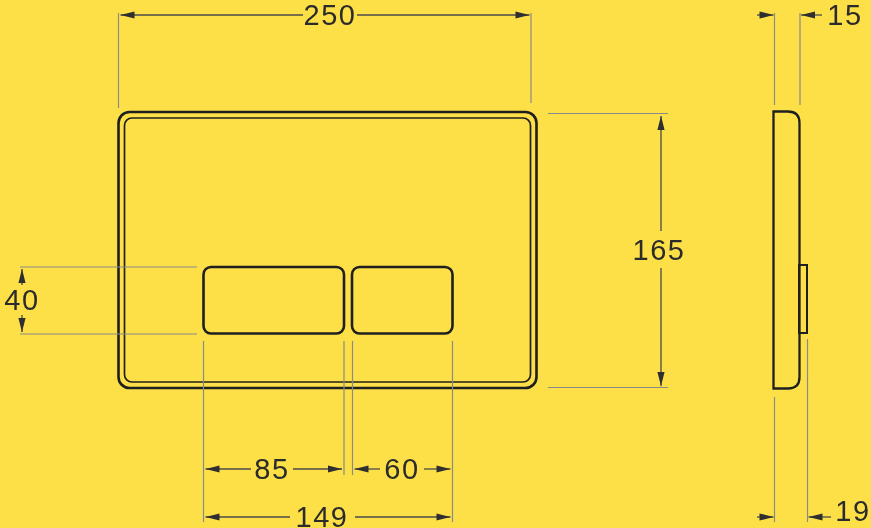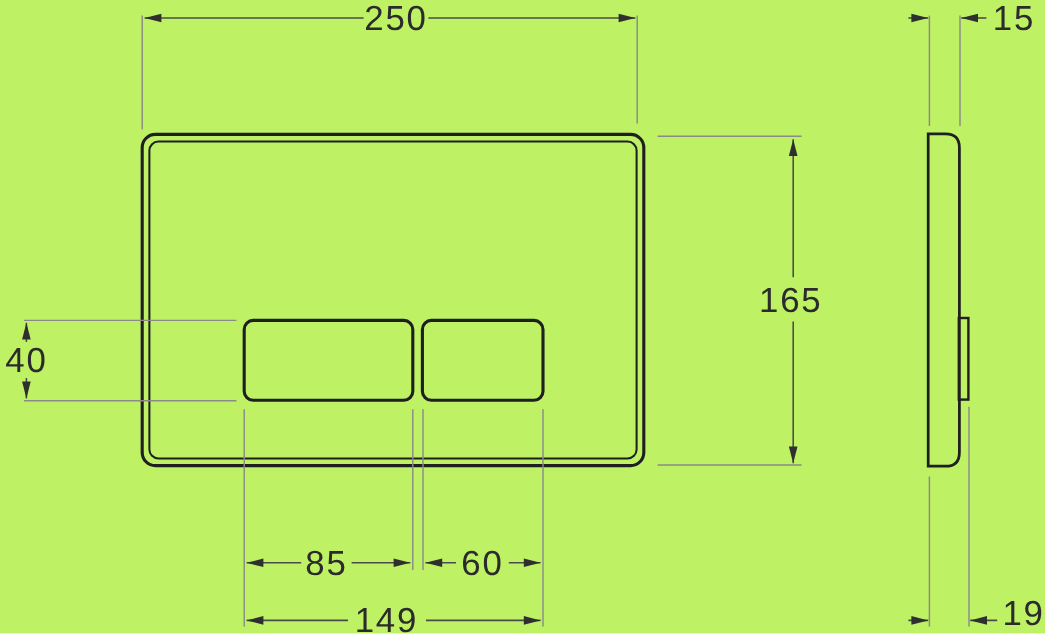--- a/index.html
+++ b/index.html
@@ -4,21 +4,21 @@
 <style>
   html, body {
     margin: 0;
     padding: 0;
     background: #ffffff;
   }
   .drawing-wrap {
     position: relative;
     width: 871px;
     height: 528px;
-    background: #bef264;
+    background: #fde047;
     overflow: hidden;
   }
   svg text {
     font-family: "Liberation Sans", sans-serif;
     font-size: 29px;
     letter-spacing: 1.5px;
     fill: #2b2b2b;
     text-anchor: middle;
   }
   .obj  { stroke: #1f1f1f; fill: none; }

